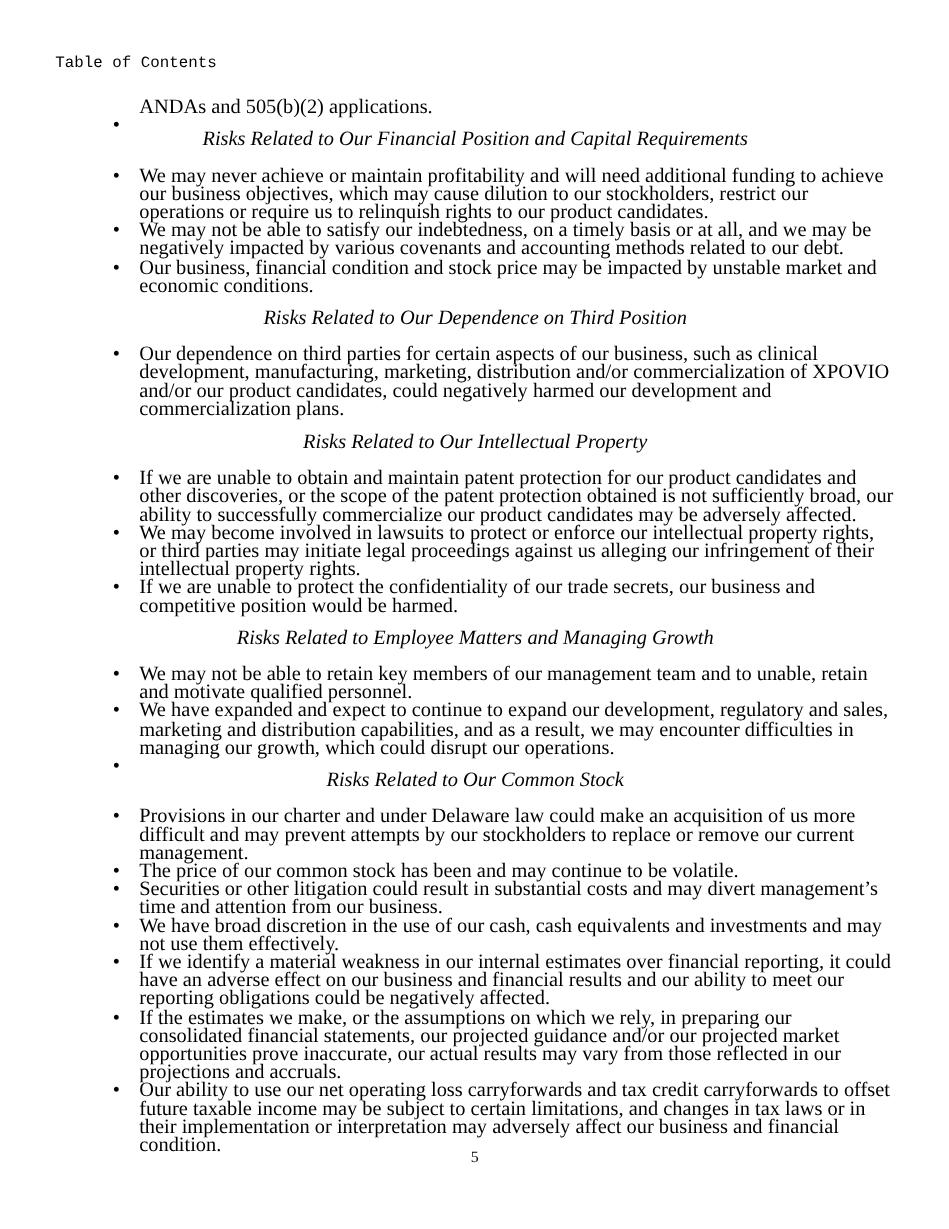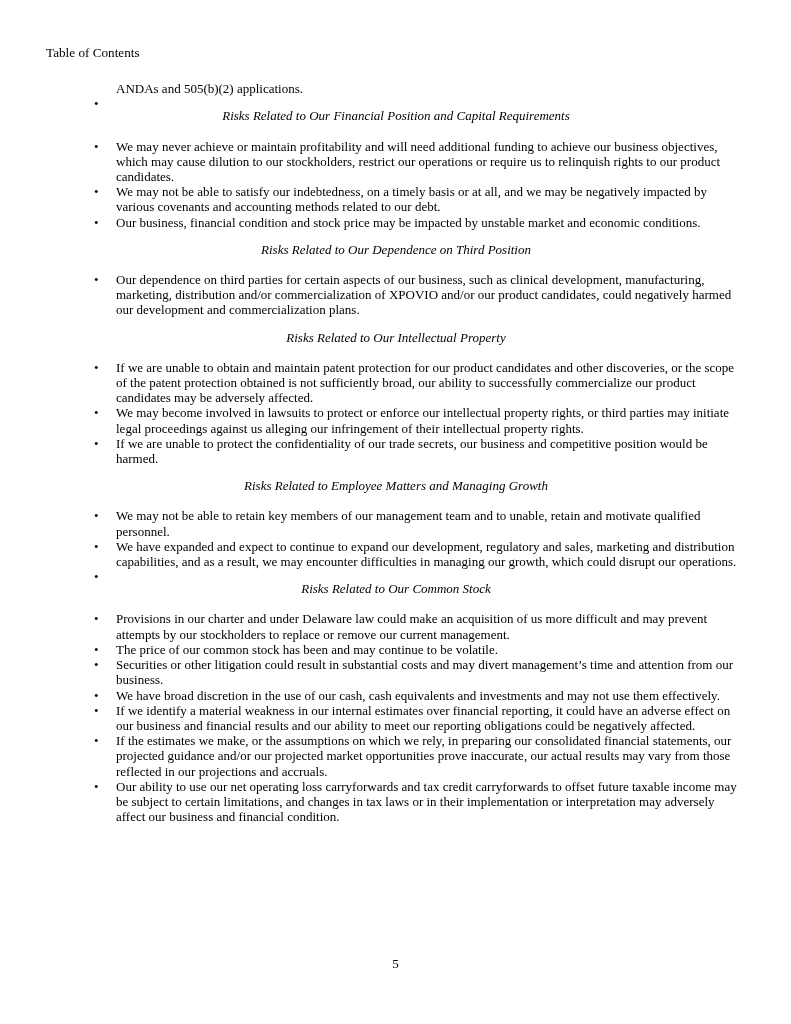--- a/index.html
+++ b/index.html
@@ -18,24 +18,25 @@
   .page {
     position: relative;
     width: 791px;
     height: 1024px;
     box-sizing: border-box;
     padding: 45px 45px 0 46px;
   }
   .toc-header {
     font-size: 13.2px;
     line-height: 15.2px;
+    font-family: Liberation Mono, monospace;
   }
   .doc-body {
     margin-top: 21px;
-    font-size: 13px;
+    font-size: 17px;
     line-height: 15.2px;
   }
   .heading {
     font-style: italic;
     margin: 12px 0 15px 0;
     text-align: center;
   }
   .heading:first-child { margin-top: 0; }
   .bullet-item {
     position: relative;

